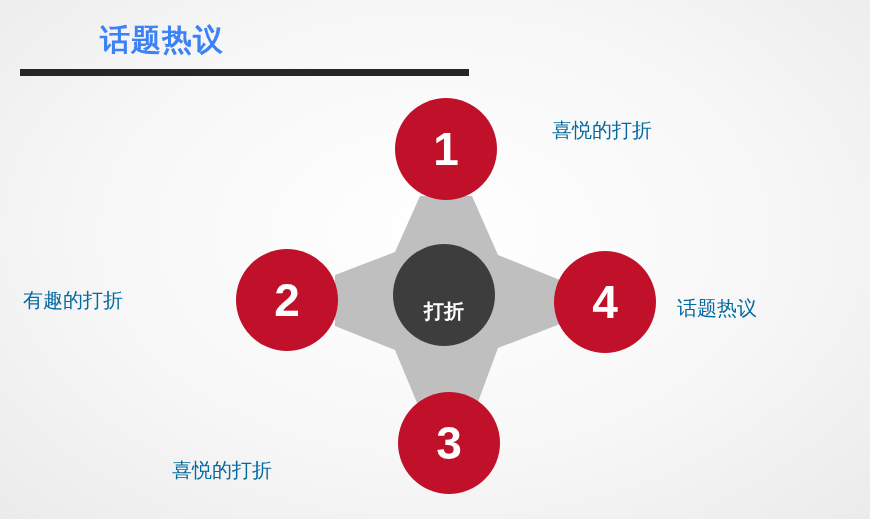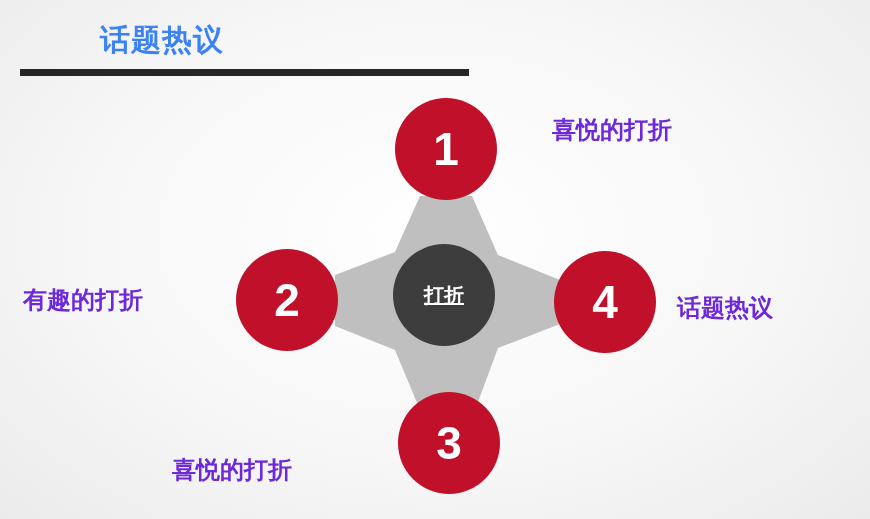--- a/index.html
+++ b/index.html
@@ -6,39 +6,39 @@
   body{width:870px;height:519px;overflow:hidden;position:relative;
     background:radial-gradient(ellipse at 50% 45%, #ffffff 0%, #f7f7f7 55%, #ebebeb 100%);
     font-family:"DejaVu Sans","Liberation Sans",sans-serif;}
   .title{position:absolute;left:100px;top:22px;font-size:30px;font-weight:bold;color:#3b82f6;letter-spacing:1px;line-height:36px;}
   .rule{position:absolute;left:20px;top:69px;width:449px;height:7px;background:#262626;}
   svg.diagram{position:absolute;left:0;top:0;}
   .num{position:absolute;width:102px;height:102px;display:flex;align-items:center;justify-content:center;
     color:#fff;font-family:"Liberation Sans","DejaVu Sans",sans-serif;font-weight:bold;font-size:46px;}
   .center-label{position:absolute;width:102px;height:102px;display:flex;align-items:center;justify-content:center;
     color:#fff;font-weight:bold;font-size:20px;}
-  .lbl{position:absolute;font-size:24px;font-weight:bold;color:#6d28d9;white-space:nowrap;line-height:30px;}
+  .lbl{position:absolute;font-size:20px;font-weight:normal;color:#0369a1;white-space:nowrap;line-height:30px;}
 </style>
 </head>
 <body>
 
 <div class="title">话题热议</div>
 <div class="rule"></div>
 
 <svg class="diagram" width="870" height="519" viewBox="0 0 870 519">
 
   <path fill="#bfbfbf" d="M420,196 L472,196 L498,255 L560,280 L560,324 L498,348 L475,410 L420,410 L395,350 L335,326 L335,275 L395,252 Z"></path>
   <circle cx="446" cy="149" r="51" fill="#c0102a"></circle>
   <circle cx="287" cy="300" r="51" fill="#c0102a"></circle>
   <circle cx="449" cy="443" r="51" fill="#c0102a"></circle>
   <circle cx="605" cy="302" r="51" fill="#c0102a"></circle>
   <circle cx="444" cy="295" r="51" fill="#3d3d3d"></circle>
 </svg>
 
-<div class="center-label" style="left:393px;top:244px;text-decoration:underline;">打折</div>
+<div class="center-label" style="left:393px;top:260px;">打折</div>
 
 <div class="num" style="left:395px;top:98px;">1</div>
 <div class="num" style="left:236px;top:249px;">2</div>
 <div class="num" style="left:398px;top:392px;">3</div>
 <div class="num" style="left:554px;top:251px;">4</div>
 
 <div class="lbl" style="left:552px;top:115px;">喜悦的打折</div>
 <div class="lbl" style="left:23px;top:285px;">有趣的打折</div>
 <div class="lbl" style="left:172px;top:455px;">喜悦的打折</div>
 <div class="lbl" style="left:677px;top:293px;">话题热议</div>

